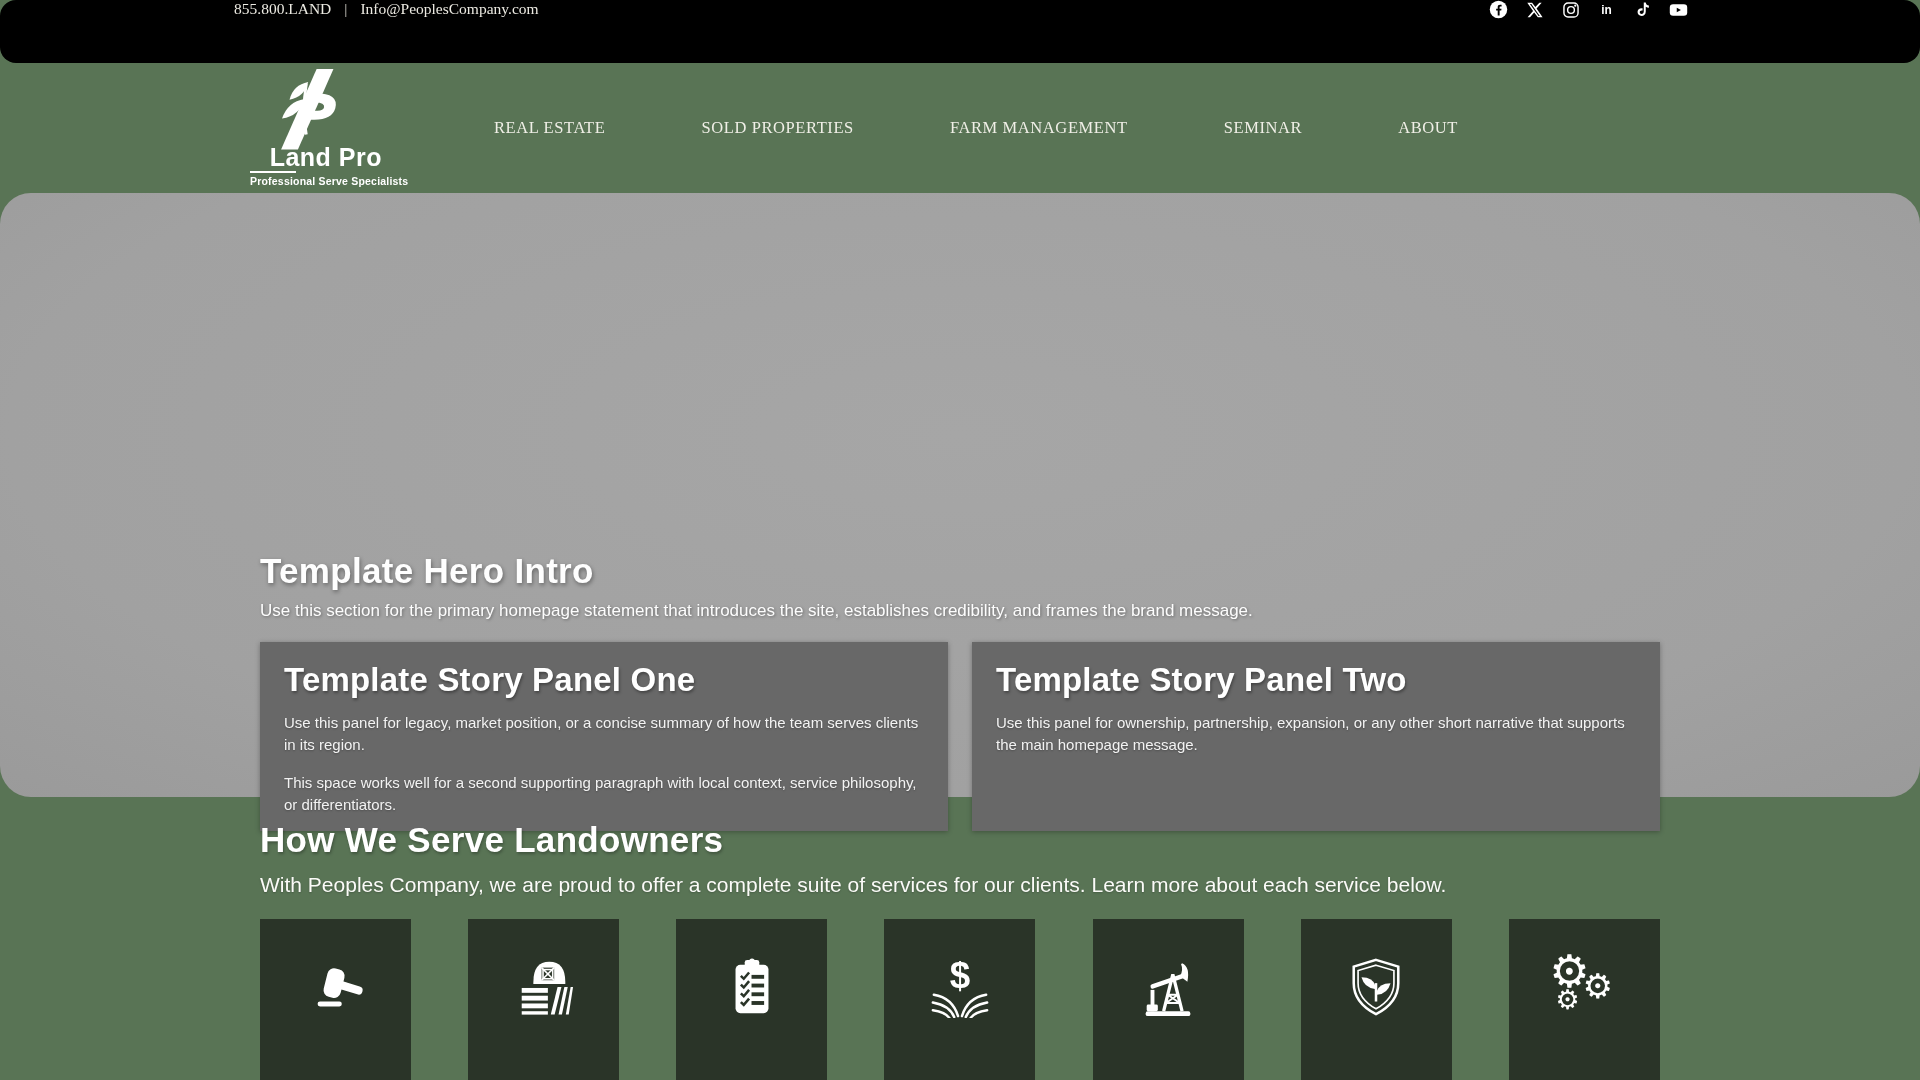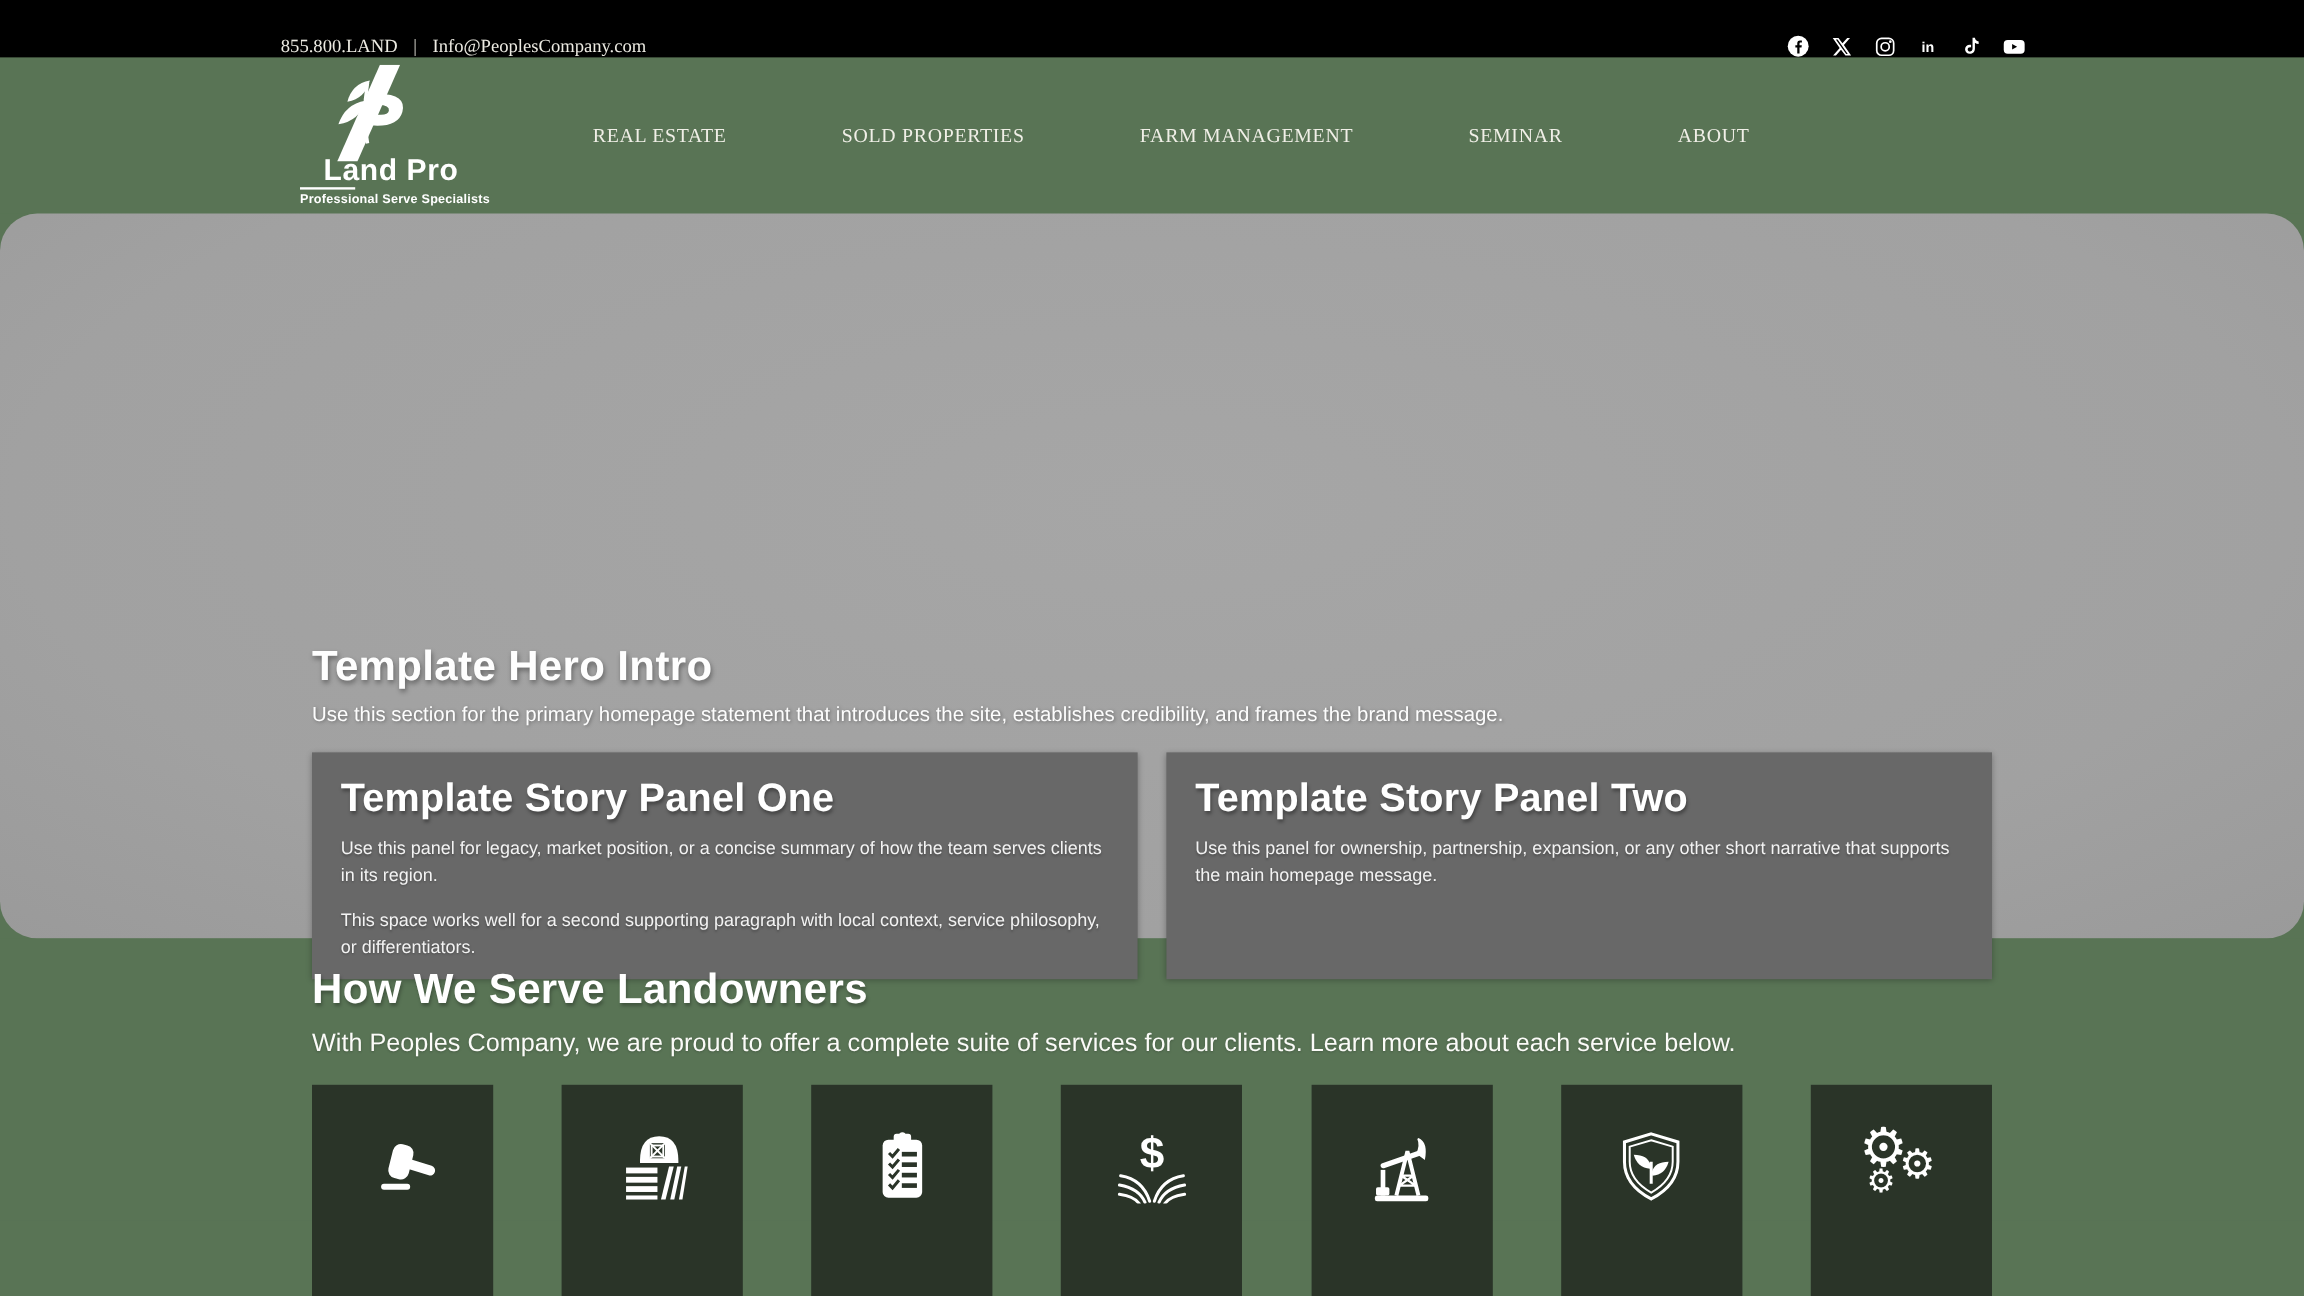--- a/index.html
+++ b/index.html
@@ -12,23 +12,24 @@
   }
   *{box-sizing:border-box;}
   html,body{margin:0;padding:0;}
   body{
     width:1920px;height:1080px;overflow:hidden;
     font-family:"Liberation Sans",sans-serif;
     background:var(--brand-green,#597455);
   }
   
   .topbar{
-    height:48px;background:var(--bar-black,#000);
-    display:flex;align-items:flex-end;justify-content:space-between;
+    height:63px;background:var(--bar-black,#000);
+    display:flex;align-items:flex-start;justify-content:space-between;
     padding:0 232px 0 234px;
+    border-radius:16px;
   }
   .topbar-contact{
     display:flex;align-items:center;gap:13px;
     font-family:"Liberation Serif",serif;
     font-size:15.5px;color:var(--text-light,#eceae2);
   }
   .topbar-contact a{color:var(--text-light,#eceae2);text-decoration:none;}
   .topbar-sep{opacity:.85;}
   .topbar-social{display:flex;align-items:center;gap:17px;}
   .social-link{display:flex;align-items:center;justify-content:center;width:19px;height:19px;}

